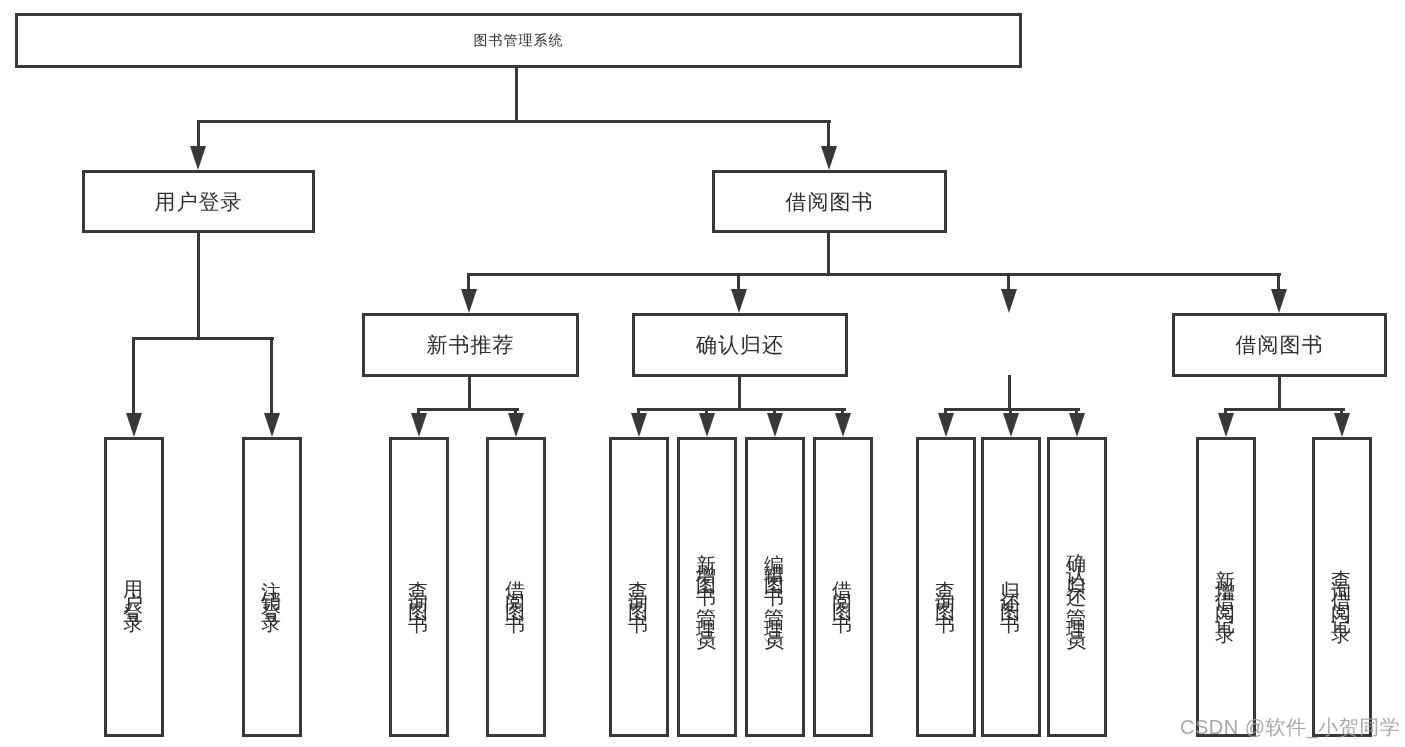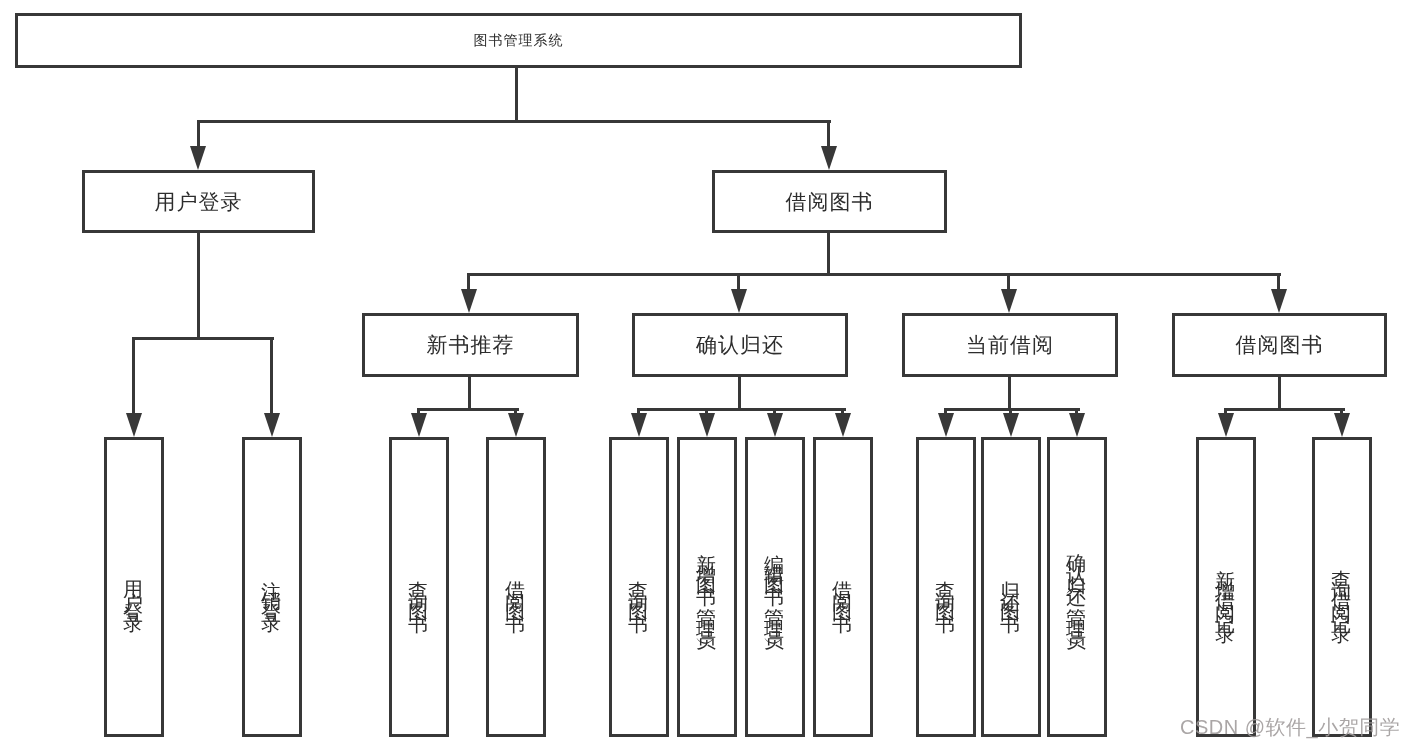--- a/index.html
+++ b/index.html
@@ -42,21 +42,20 @@
   <div class="node root" style="left:15px;top:13px;width:1007px;height:55px;">图书管理系统</div>
 
   <div class="node" style="left:82px;top:170px;width:233px;height:63px;">用户登录</div>
 
   <div class="node" style="left:712px;top:170px;width:235px;height:63px;">借阅图书</div>
 
   <div class="node" style="left:362px;top:313px;width:217px;height:64px;font-family:Liberation Mono, monospace;">新书推荐</div>
 
   <div class="node" style="left:632px;top:313px;width:216px;height:64px;">确认归还</div>
 
-  <div class="node" style="left:902px;top:313px;width:216px;height:64px;">当前借阅</div>
 
   <div class="node" style="left:1172px;top:313px;width:215px;height:64px;">借阅图书</div>
 
   <div class="leaf" style="left:104px;">用户登录</div>
   <div class="leaf" style="left:242px;">注销登录</div>
 
   <div class="leaf" style="left:389px;">查询图书</div>
   <div class="leaf" style="left:486px;">借阅图书</div>
 
   <div class="leaf" style="left:609px;">查询图书</div>

